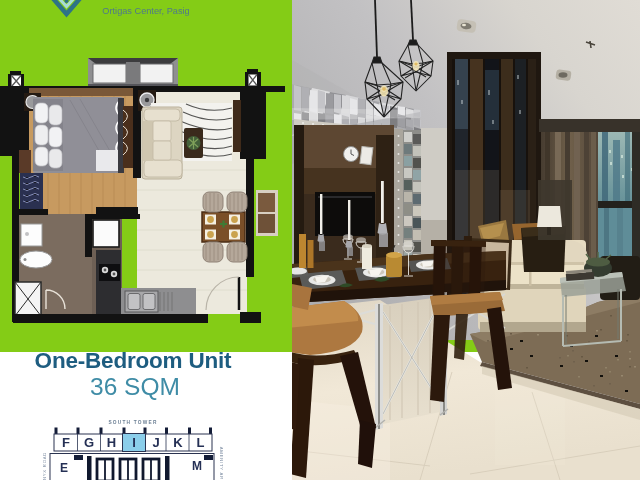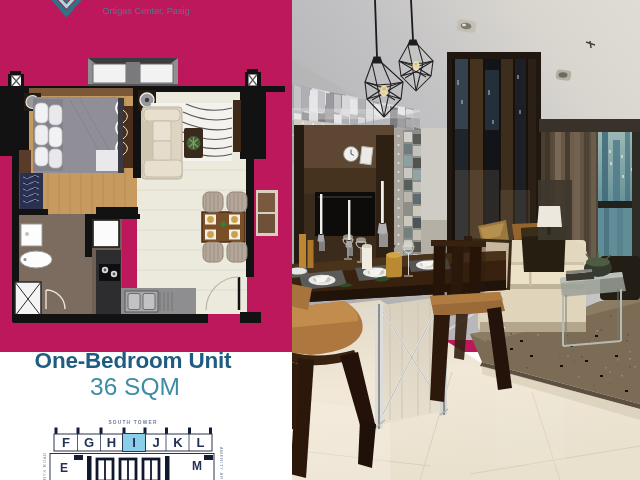--- a/index.html
+++ b/index.html
@@ -1,17 +1,17 @@
 <!DOCTYPE html>
 <html><head>
 <meta charset="utf-8">
 <style>
 html,body{margin:0;padding:0;width:640px;height:480px;overflow:hidden;background:#ffffff;font-family:"Liberation Sans",sans-serif;}
 .abs{position:absolute;}
-#stage{position:relative;width:640px;height:352px;background:#be185d;}
+#stage{position:relative;width:640px;height:352px;background:#84cc16;}
 </style>
 </head>
 <body>
 <div id="stage">
 
 <svg class="abs" style="left:0;top:0" width="292" height="480" viewBox="0 0 292 480">
 
 <g>
 <path d="M50,-5 L66.5,14 L83,-5" fill="none" stroke="#2e7386" stroke-width="4.5"></path>
 <path d="M56,-5 L66.5,6.5 L77,-5" fill="none" stroke="#a8dcd6" stroke-width="3"></path>

